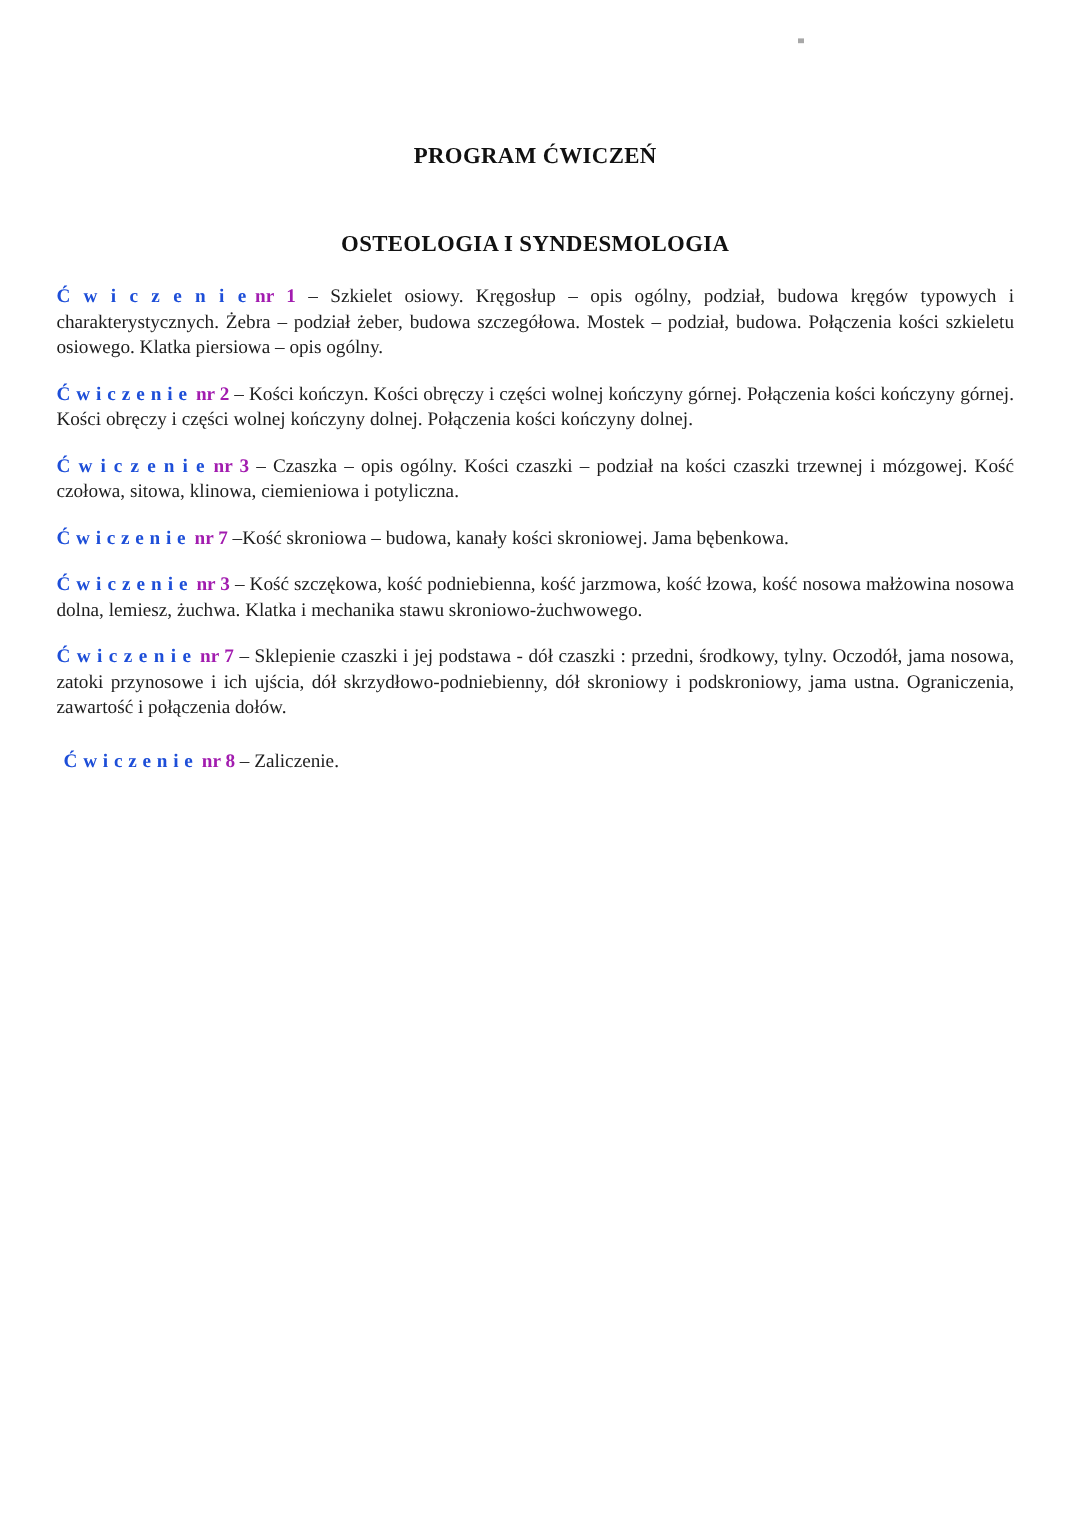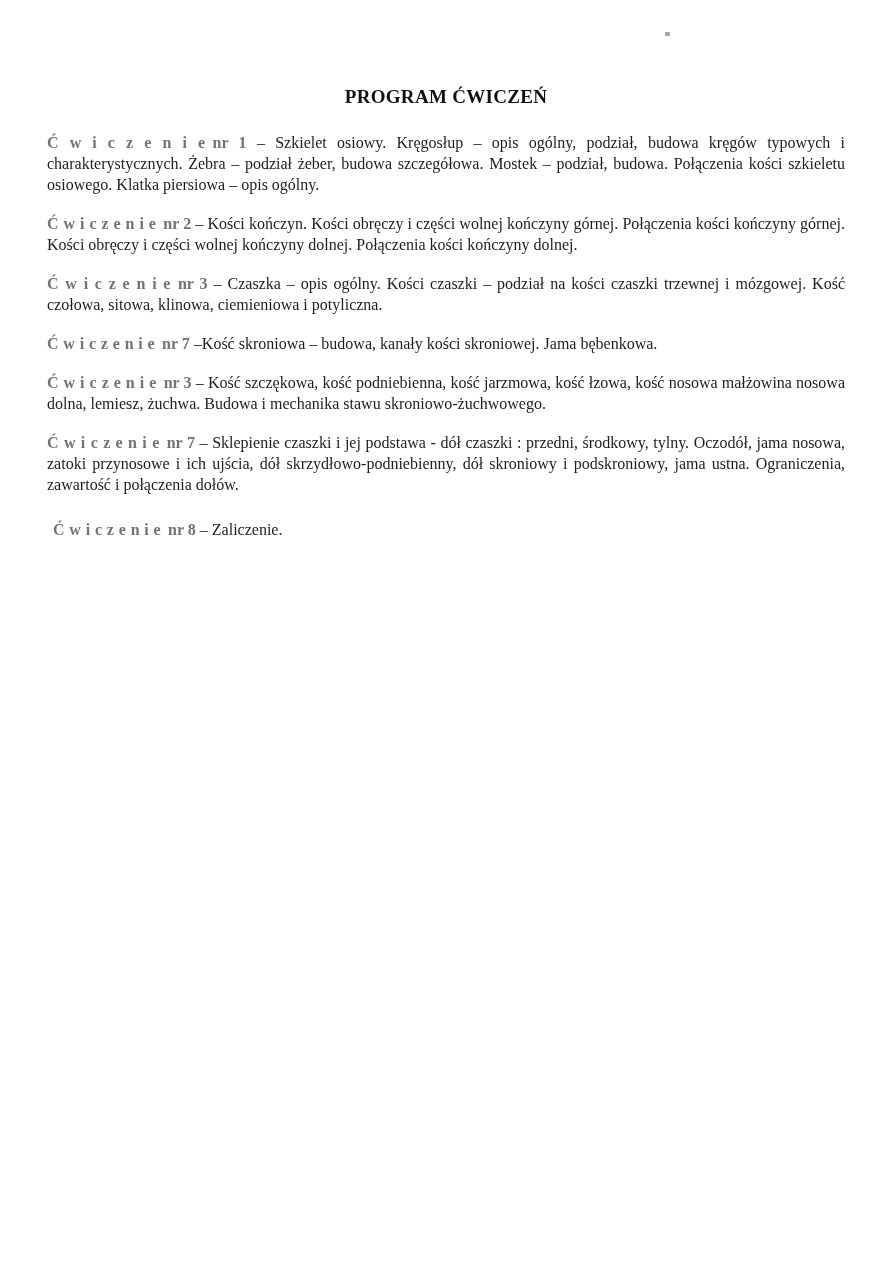--- a/index.html
+++ b/index.html
@@ -5,21 +5,21 @@
   * { margin: 0; padding: 0; box-sizing: border-box; }
   html, body { background: #ffffff; }
   body {
     width: 893px;
     height: 1263px;
     position: relative;
     font-family: "Liberation Serif", "DejaVu Serif", serif;
     color: #1d1d1d;
     overflow: hidden;
   }
-  .page { padding: 84px 48px 0 47px; }
+  .page { padding: 118px 48px 0 47px; }
 
   .doc-title { text-align: center; color: #111; }
   .title-line {
     display: block;
     font-weight: bold;
     font-size: 19px;
     line-height: 26px;
     white-space: pre-wrap;
     letter-spacing: 0.3px;
   }
@@ -33,22 +33,22 @@
   }
 
   .body-text { margin-top: 22px; }
   p.exercise {
     font-size: 16px;
     line-height: 21px;
     text-align: justify;
     margin-bottom: 18px;
     color: #1d1d1d;
   }
-  .ex-label { font-weight: bold; color: #737373; letter-spacing: 0.4px; }
-  .ex-number { font-weight: bold; color: #737373; margin-left: 7px; }
+  .ex-label { font-weight: bold; color: #1d4ed8; letter-spacing: 0.4px; }
+  .ex-number { font-weight: bold; color: #a21caf; margin-left: 7px; }
   p.exercise.last { margin-top: 24px; padding-left: 6px; }
 
   .speck {
     position: absolute;
     left: 665px;
     top: 32px;
     width: 5px;
     height: 4px;
     background: #a8a8a8;
   }
@@ -57,37 +57,38 @@
 <body>
 
 <div class="speck"></div>
 
 <div class="page">
 
   <header class="doc-title">
     <span class="title-line">PROGRAM ĆWICZEŃ</span>
   </header>
 
+  <div class="section-title">OSTEOLOGIA I SYNDESMOLOGIA</div>
 
   <div class="body-text">
 
     <p class="exercise"><span class="ex-label">Ć w i c z e n i e</span><span class="ex-number">nr 1</span>
       <span>– Szkielet osiowy. Kręgosłup – opis ogólny, podział, budowa kręgów typowych i charakterystycznych. Żebra – podział żeber, budowa szczegółowa. Mostek – podział, budowa. Połączenia kości szkieletu osiowego. Klatka piersiowa – opis ogólny.</span></p>
 
     <p class="exercise"><span class="ex-label">Ć w i c z e n i e</span><span class="ex-number">nr 2</span>
       <span>– Kości kończyn. Kości obręczy i części wolnej kończyny górnej. Połączenia kości kończyny górnej. Kości obręczy i części wolnej kończyny dolnej. Połączenia kości kończyny dolnej.</span></p>
 
     <p class="exercise"><span class="ex-label">Ć w i c z e n i e</span><span class="ex-number">nr 3</span>
       <span>– Czaszka – opis ogólny. Kości czaszki – podział na kości czaszki trzewnej i mózgowej. Kość czołowa, sitowa, klinowa, ciemieniowa i potyliczna.</span></p>
 
     <p class="exercise"><span class="ex-label">Ć w i c z e n i e</span><span class="ex-number">nr 7</span>
       <span>–Kość skroniowa – budowa, kanały kości skroniowej. Jama bębenkowa.</span></p>
 
     <p class="exercise"><span class="ex-label">Ć w i c z e n i e</span><span class="ex-number">nr 3</span>
-      <span>– Kość szczękowa, kość podniebienna, kość jarzmowa, kość łzowa, kość nosowa małżowina nosowa dolna, lemiesz, żuchwa. Budowa i mechanika stawu skroniowo-żuchwowego.</span></p>
+      <span>– Kość szczękowa, kość podniebienna, kość jarzmowa, kość łzowa, kość nosowa małżowina nosowa dolna, lemiesz, żuchwa. Klatka i mechanika stawu skroniowo-żuchwowego.</span></p>
 
     <p class="exercise"><span class="ex-label">Ć w i c z e n i e</span><span class="ex-number">nr 7</span>
       <span>– Sklepienie czaszki i jej podstawa - dół czaszki : przedni, środkowy, tylny. Oczodół, jama nosowa, zatoki przynosowe i ich ujścia, dół skrzydłowo-podniebienny, dół skroniowy i podskroniowy, jama ustna. Ograniczenia, zawartość i połączenia dołów.</span></p>
 
     <p class="exercise last"><span class="ex-label">Ć w i c z e n i e</span><span class="ex-number">nr 8</span>
       <span>– Zaliczenie.</span></p>
 
   </div>
 </div>
 

